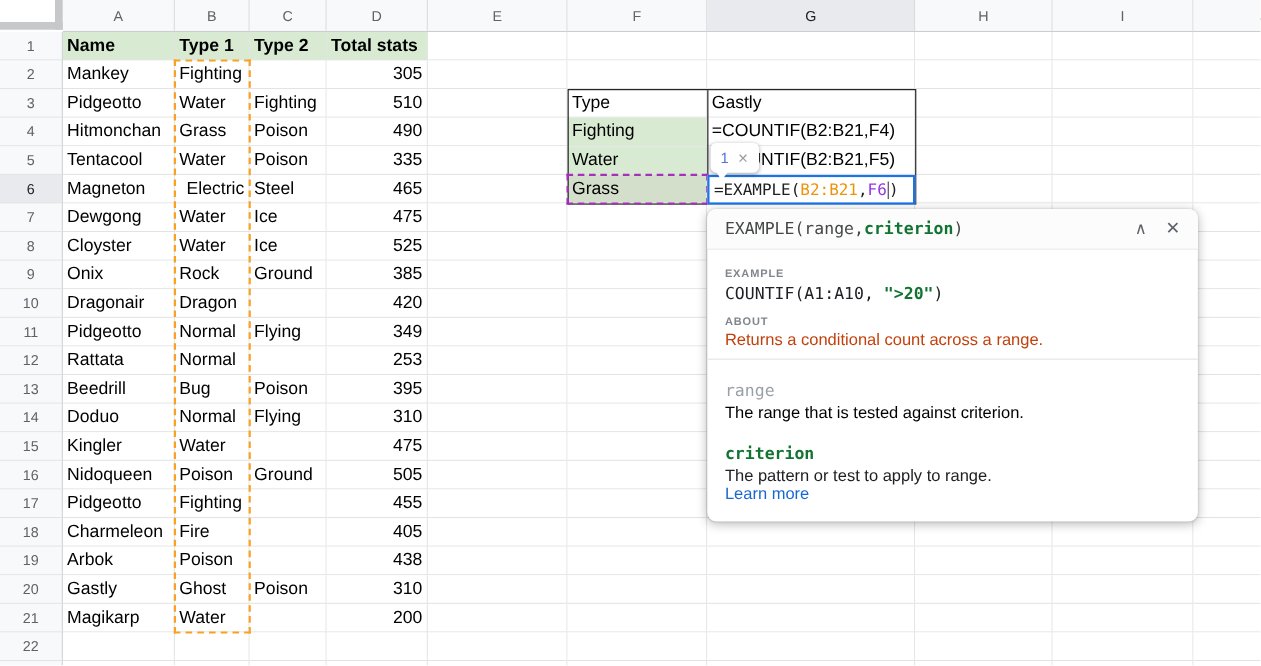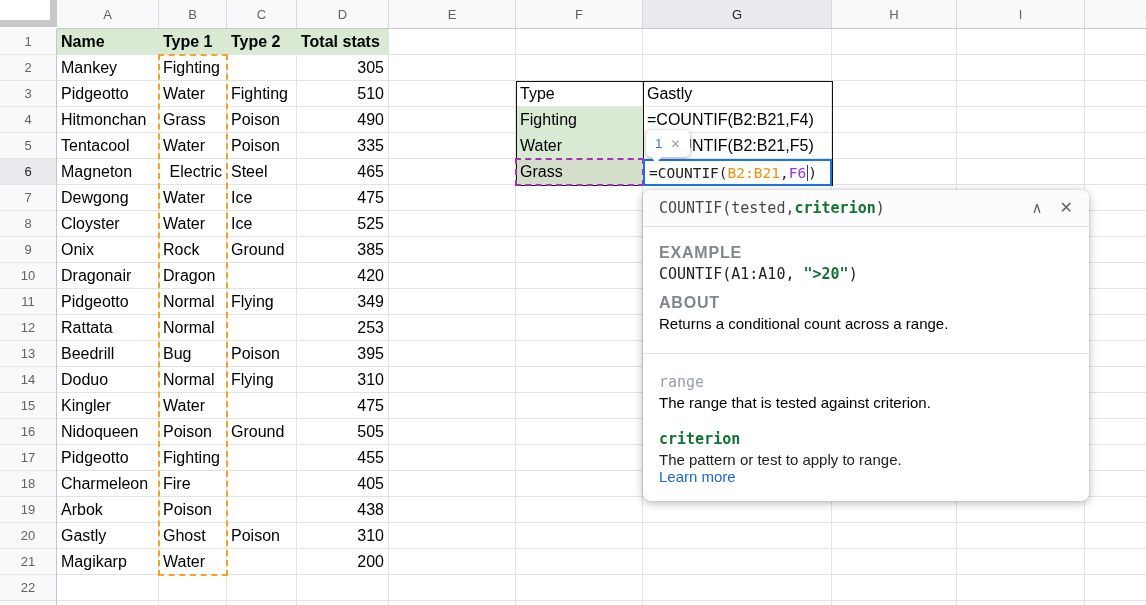--- a/index.html
+++ b/index.html
@@ -81,24 +81,24 @@
   .pp-header {
     display:flex; align-items:center; height:37px; padding:0 16px;
     border-bottom:1px solid #e0e0e0; border-radius:8px 8px 0 0; background:#fcfcfc;
     font-family:"DejaVu Sans Mono", monospace; font-size:15px; color:#444746; white-space:nowrap;
   }
   .sig-green { color:var(--code-green,#137333); font-weight:bold; }
   .pp-icons { margin-left:auto; display:flex; align-items:center; gap:17px; }
   .pp-icon { color:#5f6368; font-size:15px; cursor:pointer; line-height:1; font-family:"DejaVu Sans", sans-serif; }
   .pp-icon.x { font-size:16px; }
   .pp-body { padding:10px 16px 16px; }
-  .pp-label { font-size:16px; font-weight:bold; letter-spacing:.8px; color:#80868b; margin-top:7px; }
+  .pp-label { font-size:10px; font-weight:bold; letter-spacing:.8px; color:#80868b; margin-top:7px; }
   .pp-code { font-family:"DejaVu Sans Mono", monospace; font-size:15px; color:#202124; margin:3px 0 11px; white-space:nowrap; }
   .code-green { color:var(--code-green,#137333); font-weight:bold; }
-  .pp-about { margin:3px 0 21px; color:#000000; }
+  .pp-about { margin:3px 0 8px; color:#c2410c; }
   .pp-divider { border-top:1px solid #e3e3e3; margin:0 -16px; }
   .arg-name { font-family:"DejaVu Sans Mono", monospace; font-size:15px; color:#9aa0a6; margin-top:19px; }
   .arg-name.active { color:var(--code-green,#137333); font-weight:bold; }
   .arg-desc { margin-top:3px; color:#000000; }
   .arg-desc.active-desc { color:#202124; }
   .learn-more { display:inline-block; color:var(--link-blue,#1967d2); cursor:pointer; text-decoration:none; }
 </style>
 </head>
 <body>
 
@@ -427,36 +427,36 @@
 
   <div class="overlay summary-border">
     <div class="vline"></div>
   </div>
 
   <div class="overlay orange-outline"></div>
 
   <div class="overlay purple-outline"></div>
 
   <div class="edit-cell">
-    <span>=COUNTIF(</span>
+    <span>=EXAMPLE(</span>
       <span class="tok-range">B2:B21</span>
       <span>,</span>
       <span class="tok-crit">F6</span>
       <span class="caret"></span>
       <span>)</span>
   </div>
 
   <div class="preview-tip">
     <span class="tip-val">1</span>
     <span class="tip-x">✕</span>
   </div>
 
   <div class="popup">
     <div class="pp-header">
-      <span>COUNTIF(tested, </span>
+      <span>EXAMPLE(range, </span>
         <span class="sig-green">criterion</span>
         <span>)</span>
       <span class="pp-icons">
         <span class="pp-icon">∧</span>
         <span class="pp-icon x">✕</span>
       </span>
     </div>
     <div class="pp-body">
       <div class="pp-label">EXAMPLE</div>
       <div class="pp-code">

